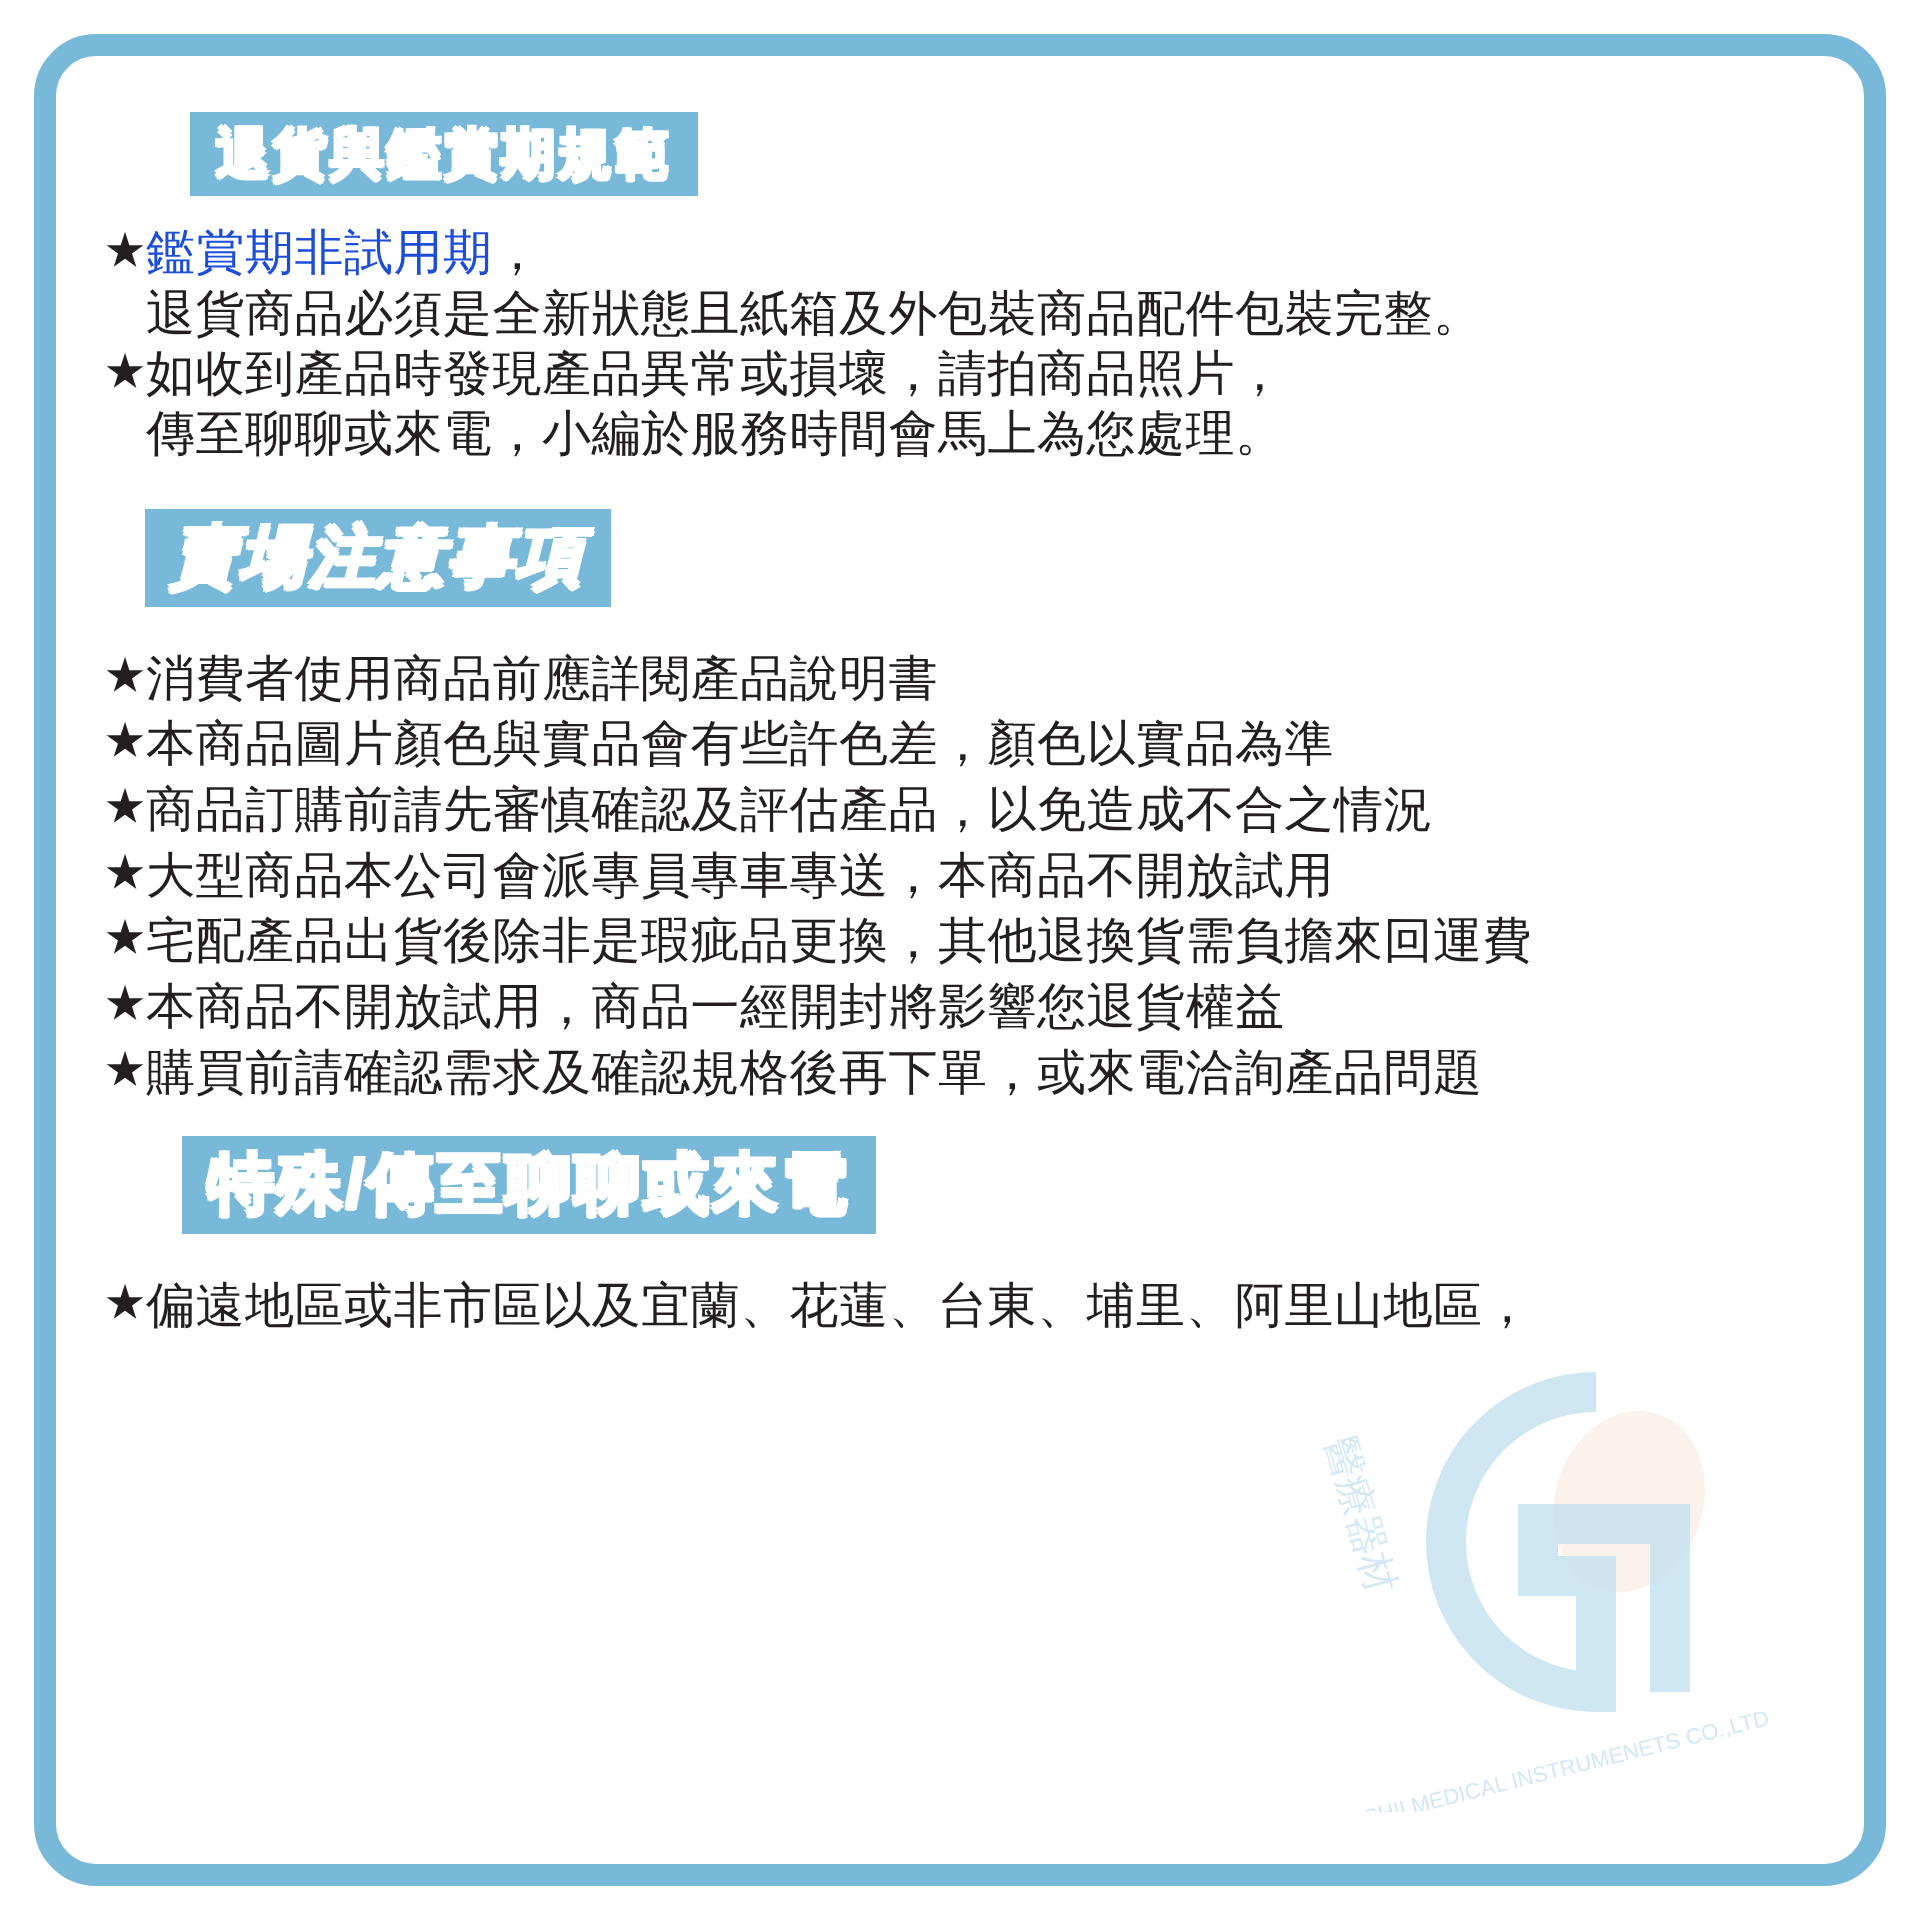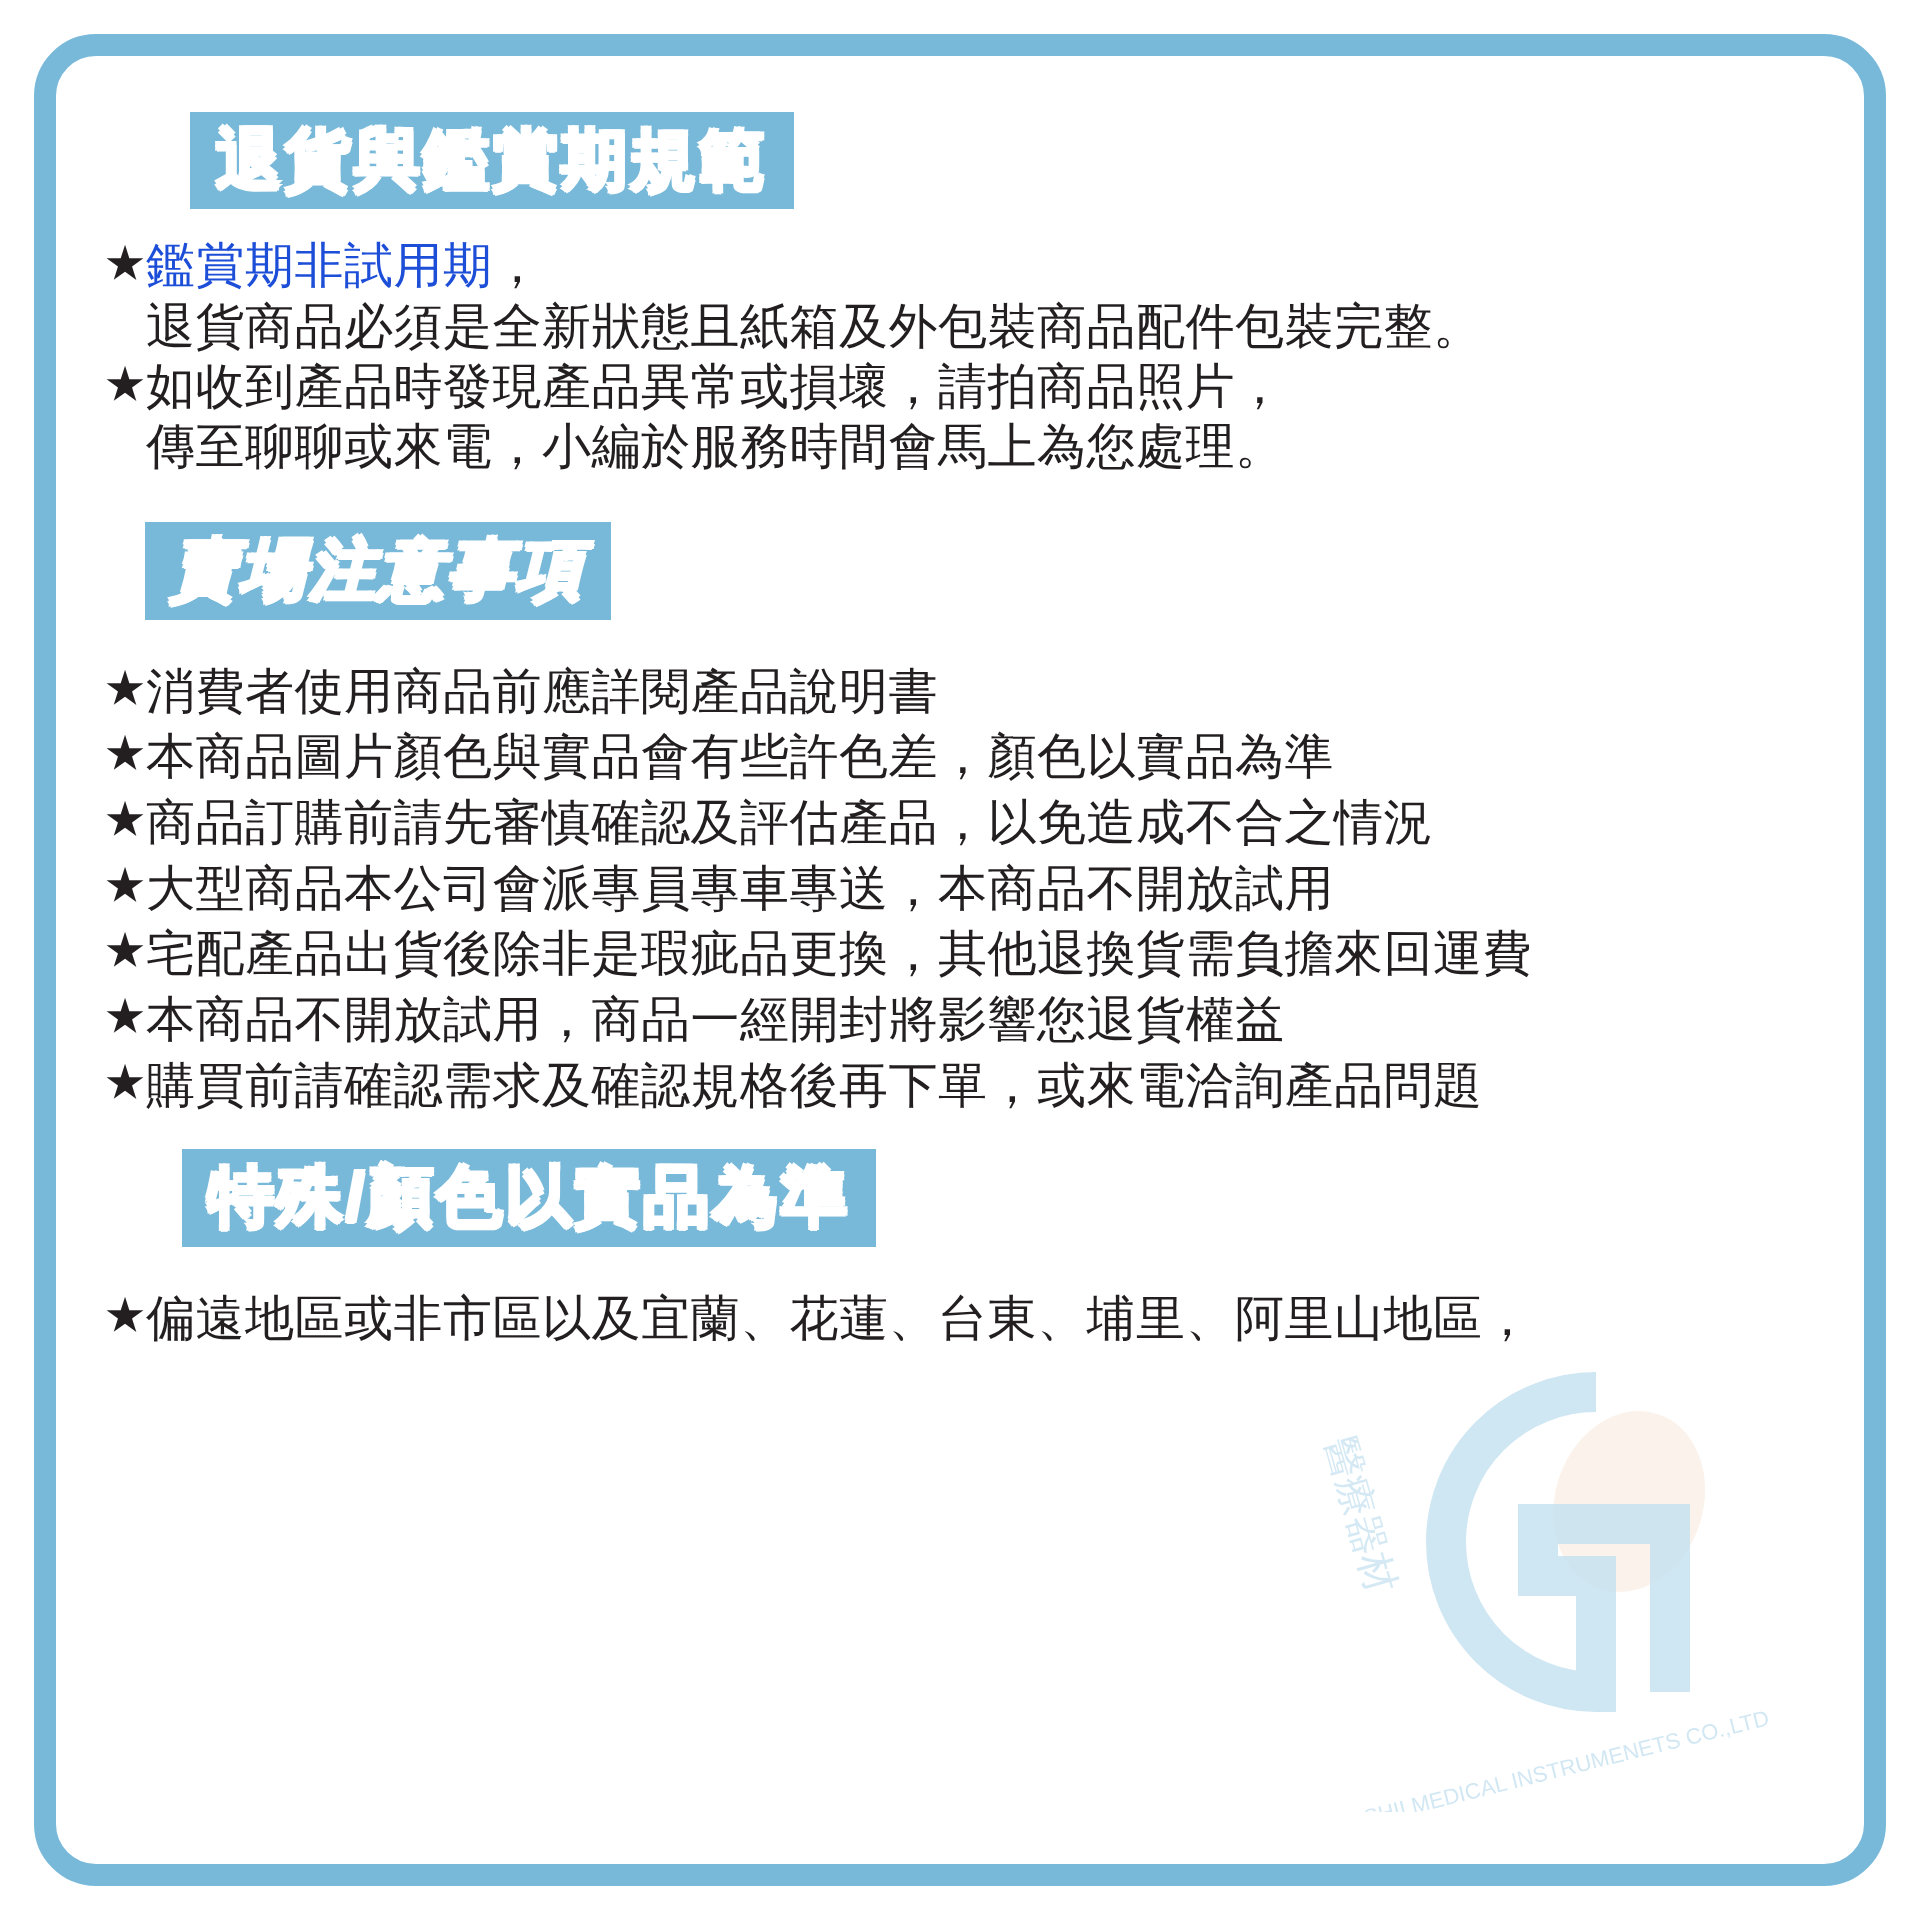--- a/index.html
+++ b/index.html
@@ -56,21 +56,21 @@
     padding: 12px 26px 14px 26px;
     -webkit-text-stroke: 0px;
     text-shadow:
       -2px -2px 0 #ffffff,
       2px -2px 0 #ffffff,
       -2px  2px 0 #ffffff,
       2px  2px 0 #ffffff,
       0 3px 0 #ffffff;
   }
 
-  .band-1 { font-size: 66px; margin-left: 86px; }
+  .band-1 { font-size: 54px; margin-left: 86px; }
   .band-2 { font-size: 66px; margin-left: 41px; font-style: italic; }
   .band-3 { font-size: 66px; margin-left: 78px; }
 
   
   .list {
     margin: 0;
     padding: 0;
     list-style: none;
     color: #231f20;
   }
@@ -208,21 +208,21 @@
         <li>
           <span class="star">★</span>
           <span class="li-text">購買前請確認需求及確認規格後再下單，或來電洽詢產品問題</span>
         </li>
       </ul>
     </div>
 
     <div class="block-gap-b"></div>
 
     <div class="section sec-3">
-      <div class="band band-3">特殊/顏色以實品為準</div>
+      <div class="band band-3">特殊/傳至聊聊或來電</div>
 
       <div class="block-gap-c"></div>
 
       <ul class="list">
         <li>
           <span class="star">★</span>
           <span class="li-text">偏遠地區或非市區以及宜蘭、花蓮、台東、埔里、阿里山地區，</span>
         </li>
       </ul>
     </div>

